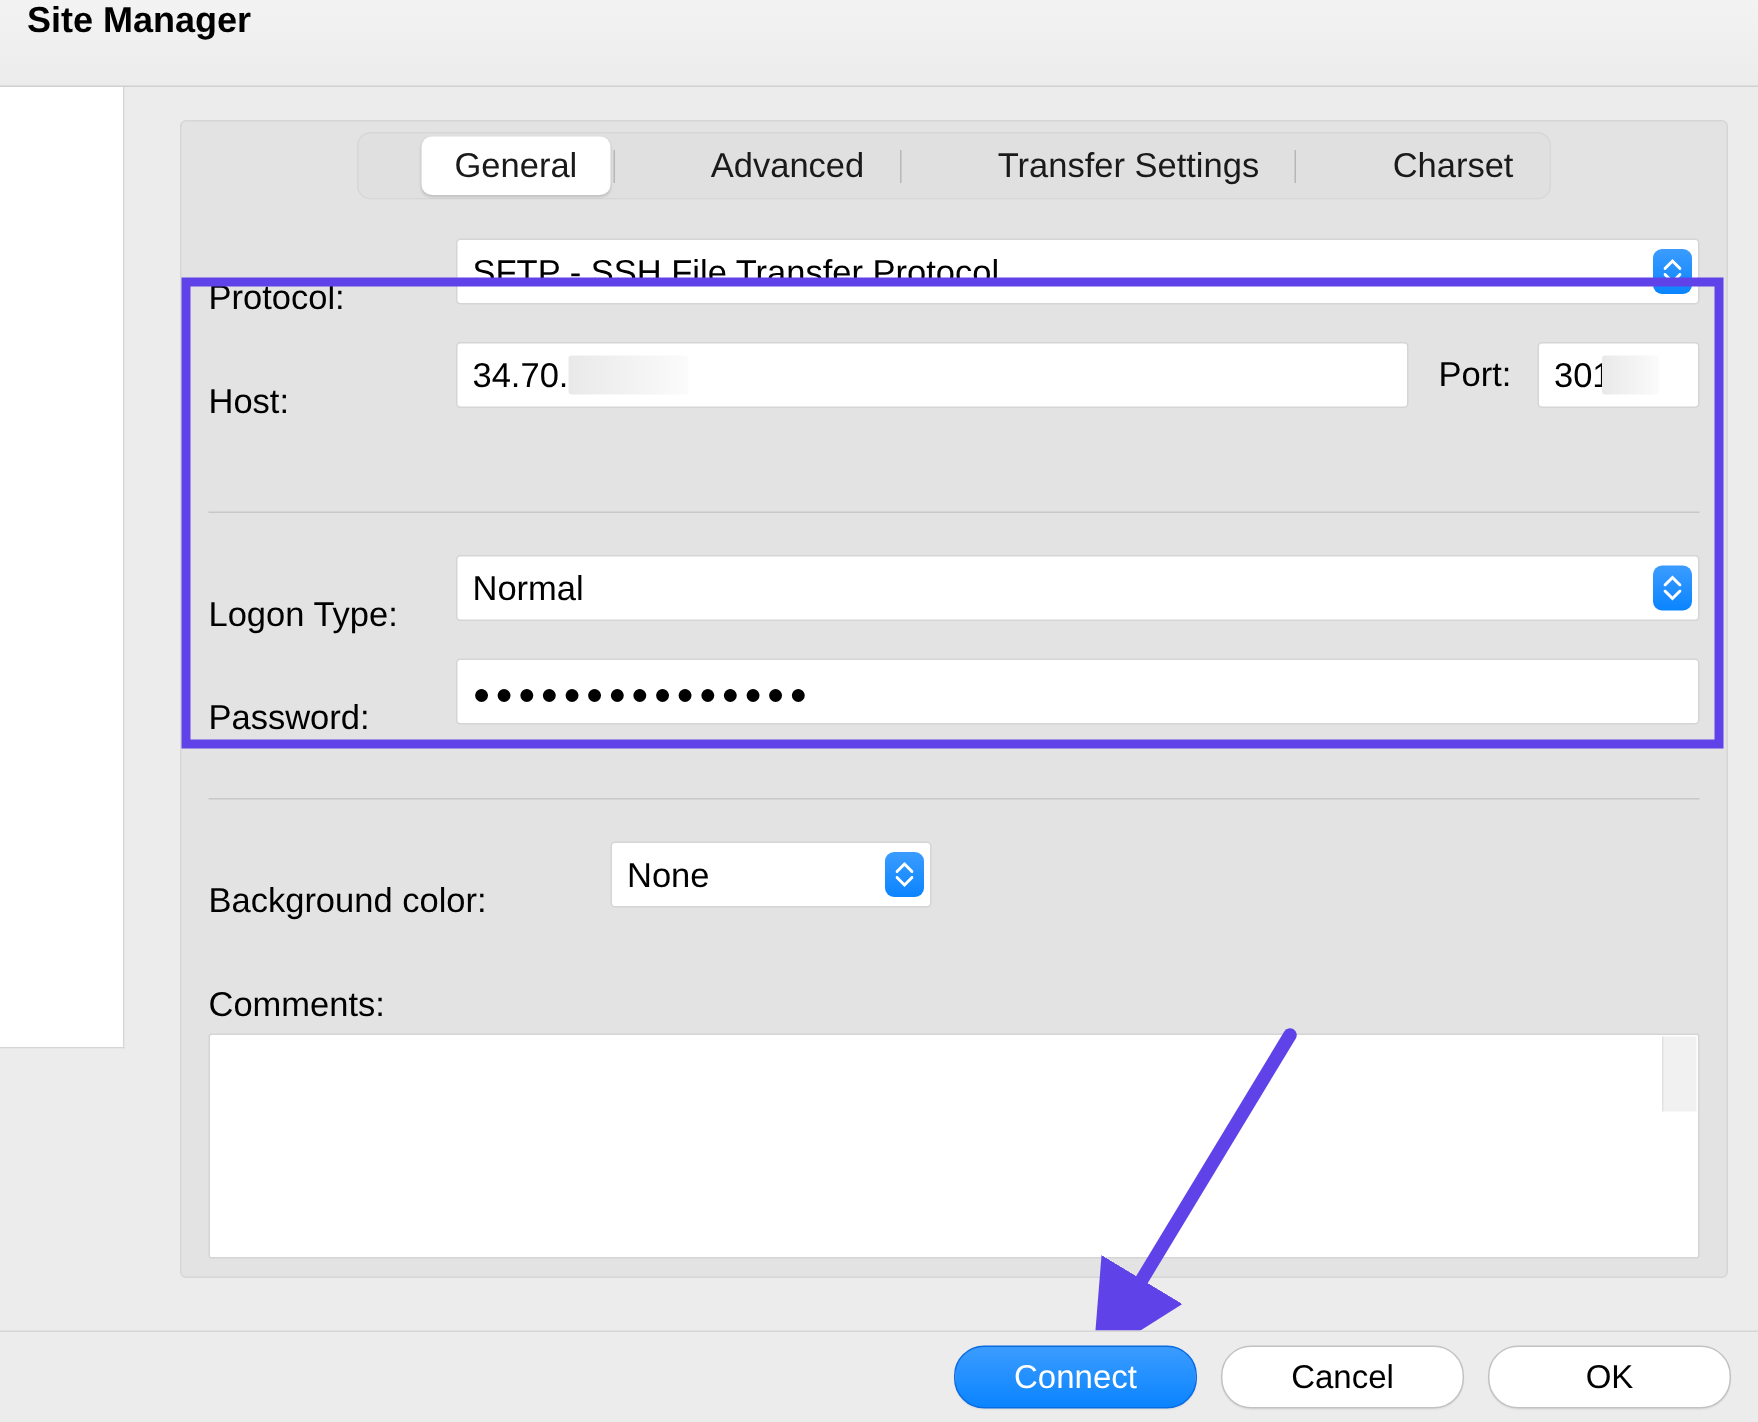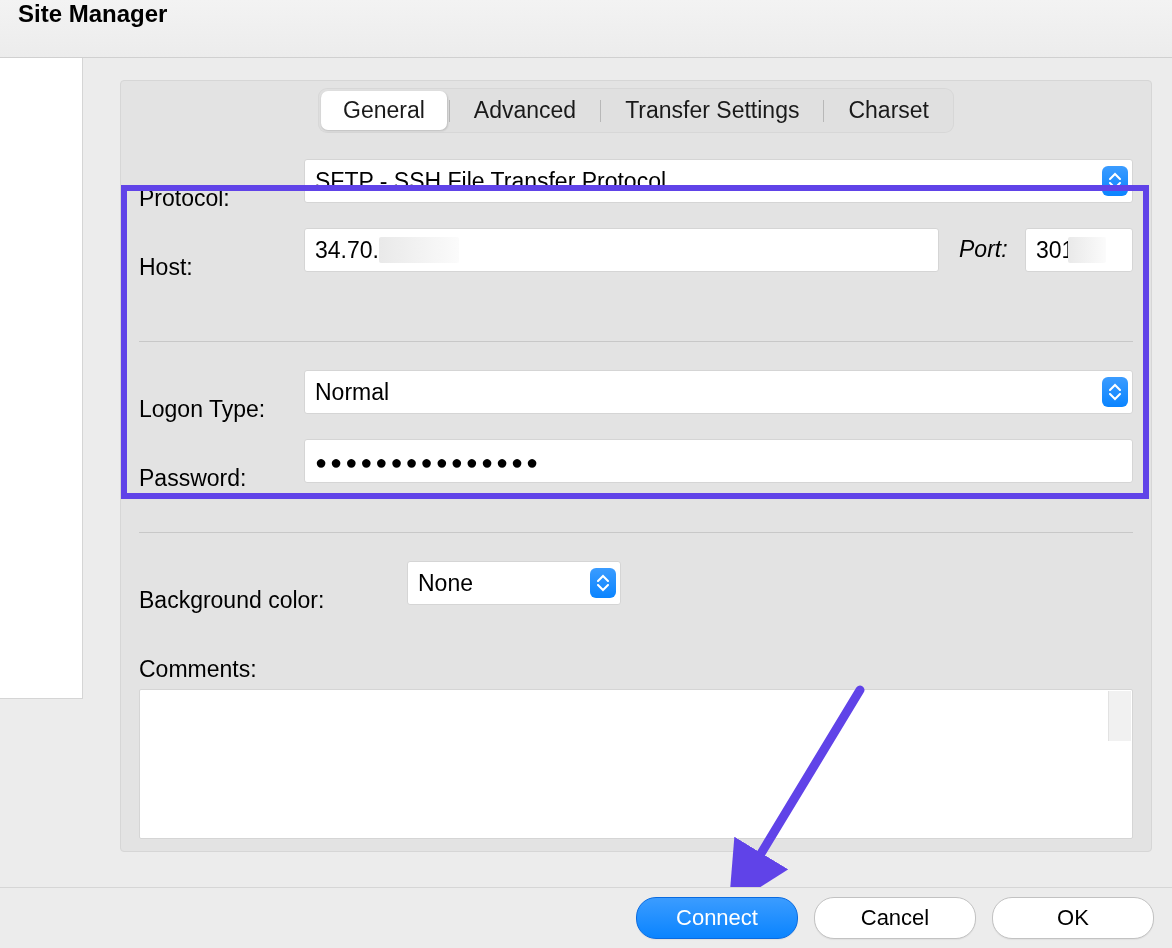--- a/index.html
+++ b/index.html
@@ -51,37 +51,38 @@
   
   .tabs{
     position:absolute;left:50%;top:7px;transform:translateX(-50%);
     display:flex;background:var(--tab-fill);border-radius:9px;
     padding:3px;font-size:23px;
     box-shadow:inset 0 0 0 1px rgba(0,0,0,.04);
   }
   .tab{
     padding:6px 22px;border-radius:7px;cursor:default;white-space:nowrap;
     color:#1a1a1a;
+    margin-left:40px;
   }
   .tab.active{background:#fff;box-shadow:0 1px 2px rgba(0,0,0,.15);}
   .tab-sep{width:1px;align-self:center;height:22px;background:rgba(0,0,0,.18);margin:0 2px;}
   
   .form{position:absolute;left:18px;right:18px;top:62px;}
   .row{display:flex;align-items:center;min-height:48px;gap:10px;margin:6px 0;}
   .lbl{width:155px;font-size:23px;margin-top:36px;}
   .lbl.wide{width:258px;}
   .field{
     flex:1;height:42px;background:var(--input-bg);
     border:1px solid var(--input-border);border-radius:3px;
     font-size:23px;padding:0 10px;line-height:42px;
     position:relative;
     overflow:hidden;text-overflow:ellipsis;white-space:nowrap;
   }
   .field.short{flex:0 0 86px;}
-  .portlbl{width:56px;font-size:23px;margin-left:10px;font-style:italic;}
+  .portlbl{width:56px;font-size:23px;margin-left:10px;}
   .select{position:relative;}
   .select .chev{
     position:absolute;right:4px;top:50%;transform:translateY(-50%);
     width:26px;height:30px;border-radius:6px;
     background:linear-gradient(var(--accent-grad1),var(--accent-grad2));
     display:flex;flex-direction:column;align-items:center;justify-content:center;gap:2px;
   }
   .chev svg{display:block}
   .hr{height:1px;background:var(--divider);margin:28px 0 18px;}
   

